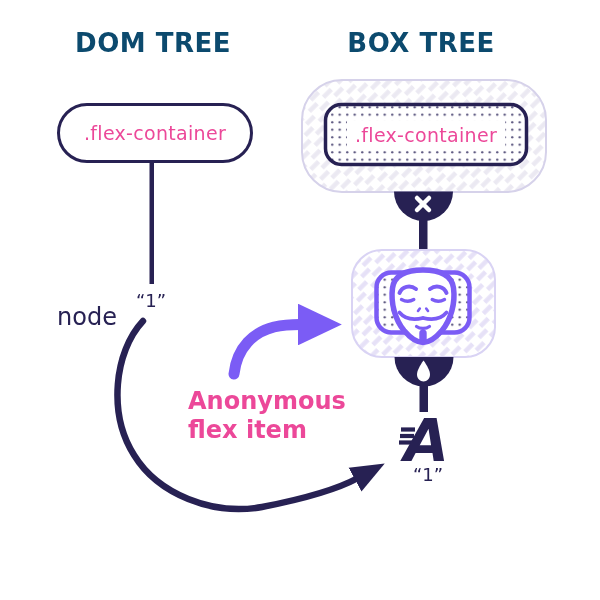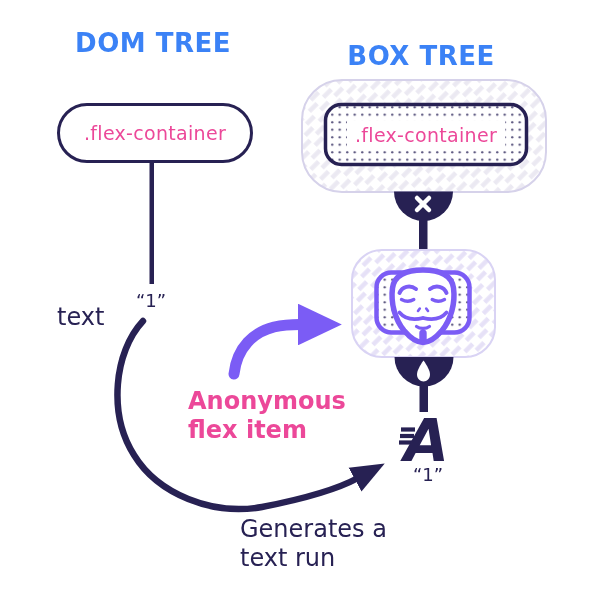--- a/index.html
+++ b/index.html
@@ -4,21 +4,21 @@
 <style>
   html,body{margin:0;padding:0;background:#fff;}
   .page{
     position:relative;width:600px;height:600px;background:#ffffff;
     overflow:hidden;font-family:"DejaVu Sans",sans-serif;
   }
   .layer{position:absolute;left:0;top:0;}
   .txt{position:absolute;color:#272153;}
   .heading{
     width:200px;text-align:center;font-size:26px;font-weight:800;
-    letter-spacing:.5px;color:#3b82f6;
+    letter-spacing:.5px;color:#0c4a6e;
   }
   .pill{
     position:absolute;left:57px;top:103px;width:196px;height:60px;
     box-sizing:border-box;border:3.5px solid #272153;border-radius:31px;
     background:#fff;display:flex;align-items:center;justify-content:center;
   }
   .node-label{font-size:19px;font-weight:500;color:#ec4899;letter-spacing:.3px;}
   .boxtree-label-wrap{
     position:absolute;left:326px;top:105px;width:200px;height:60px;
     display:flex;align-items:center;justify-content:center;
@@ -120,41 +120,37 @@
       <text x="404" y="461" font-family="'DejaVu Sans',sans-serif" font-size="58" font-style="italic" font-weight="bold" fill="#272153">A</text>
     </g>
 
     <path d="M 143 321 C 114 352 108 414 134 455 C 158 494 212 516 262 507
              C 298 500 334 491 358 478" fill="none" stroke="#272153" stroke-width="6.5" stroke-linecap="round" marker-end="url(#arrowNavy)"></path>
 
     <path d="M 234 374 C 237 347 254 332 274 327 C 283 325 293 324.5 300 324.5" fill="none" stroke="#7b5cf5" stroke-width="11" stroke-linecap="round" marker-end="url(#arrowPurple)"></path>
   </svg>
 
   <div class="txt heading" style="left:53px;top:28px;">DOM TREE</div>
-  <div class="txt heading" style="left:321px;top:28px;margin-top:13px;">BOX TREE</div>
+  <div class="txt heading" style="left:321px;top:28px;">BOX TREE</div>
 
   <div class="pill">
     <span class="node-label">.flex-container</span>
   </div>
 
   <div class="boxtree-label-wrap">
     <span class="node-label">.flex-container</span>
   </div>
 
   <div class="txt quote" style="left:121px;top:290px;">“1”</div>
 
   <div class="txt caption" style="left:57px;top:303px;">
-    <div>text</div>
+    <div>node</div>
   </div>
 
   <div class="txt caption-purple" style="left:188px;top:387px;">
     <div>Anonymous</div>
     <div>flex item</div>
   </div>
 
-  <div class="txt caption" style="left:240px;top:515px;">
-    <div>Generates a</div>
-    <div>text run</div>
-  </div>
 
   <div class="txt quote" style="left:398px;top:464px;">“1”</div>
 
 </div>
 
 </body></html>

